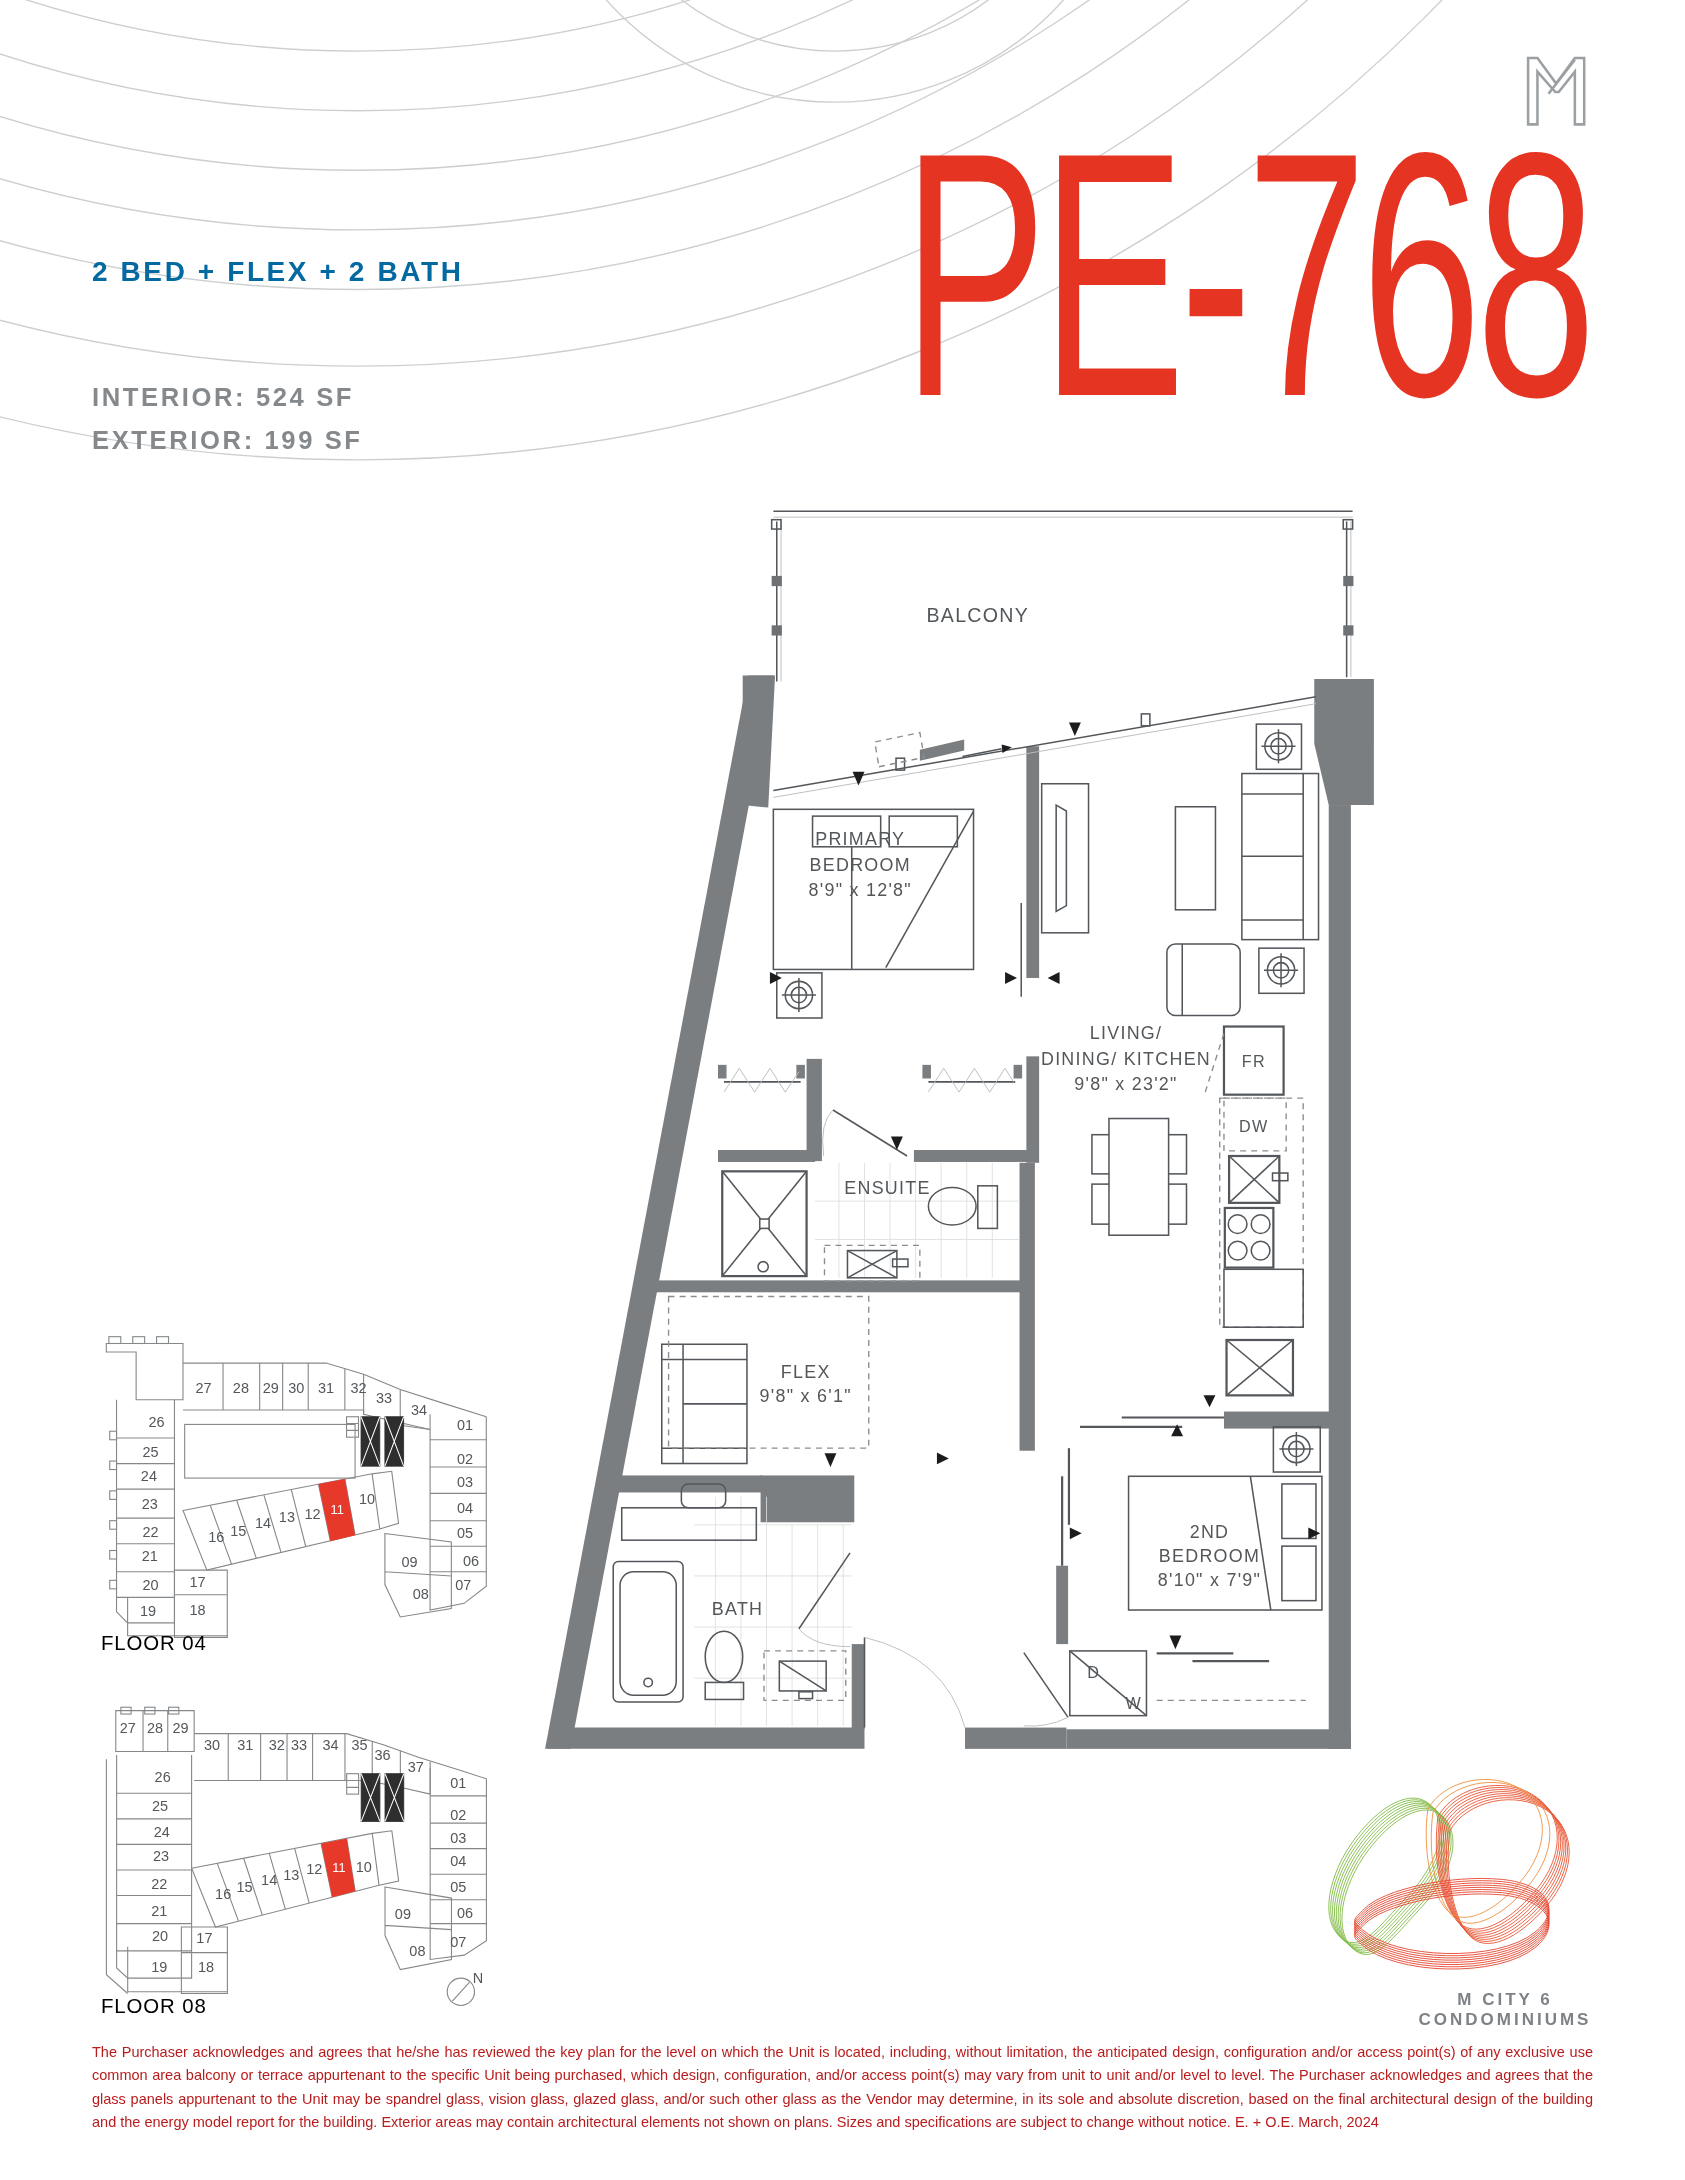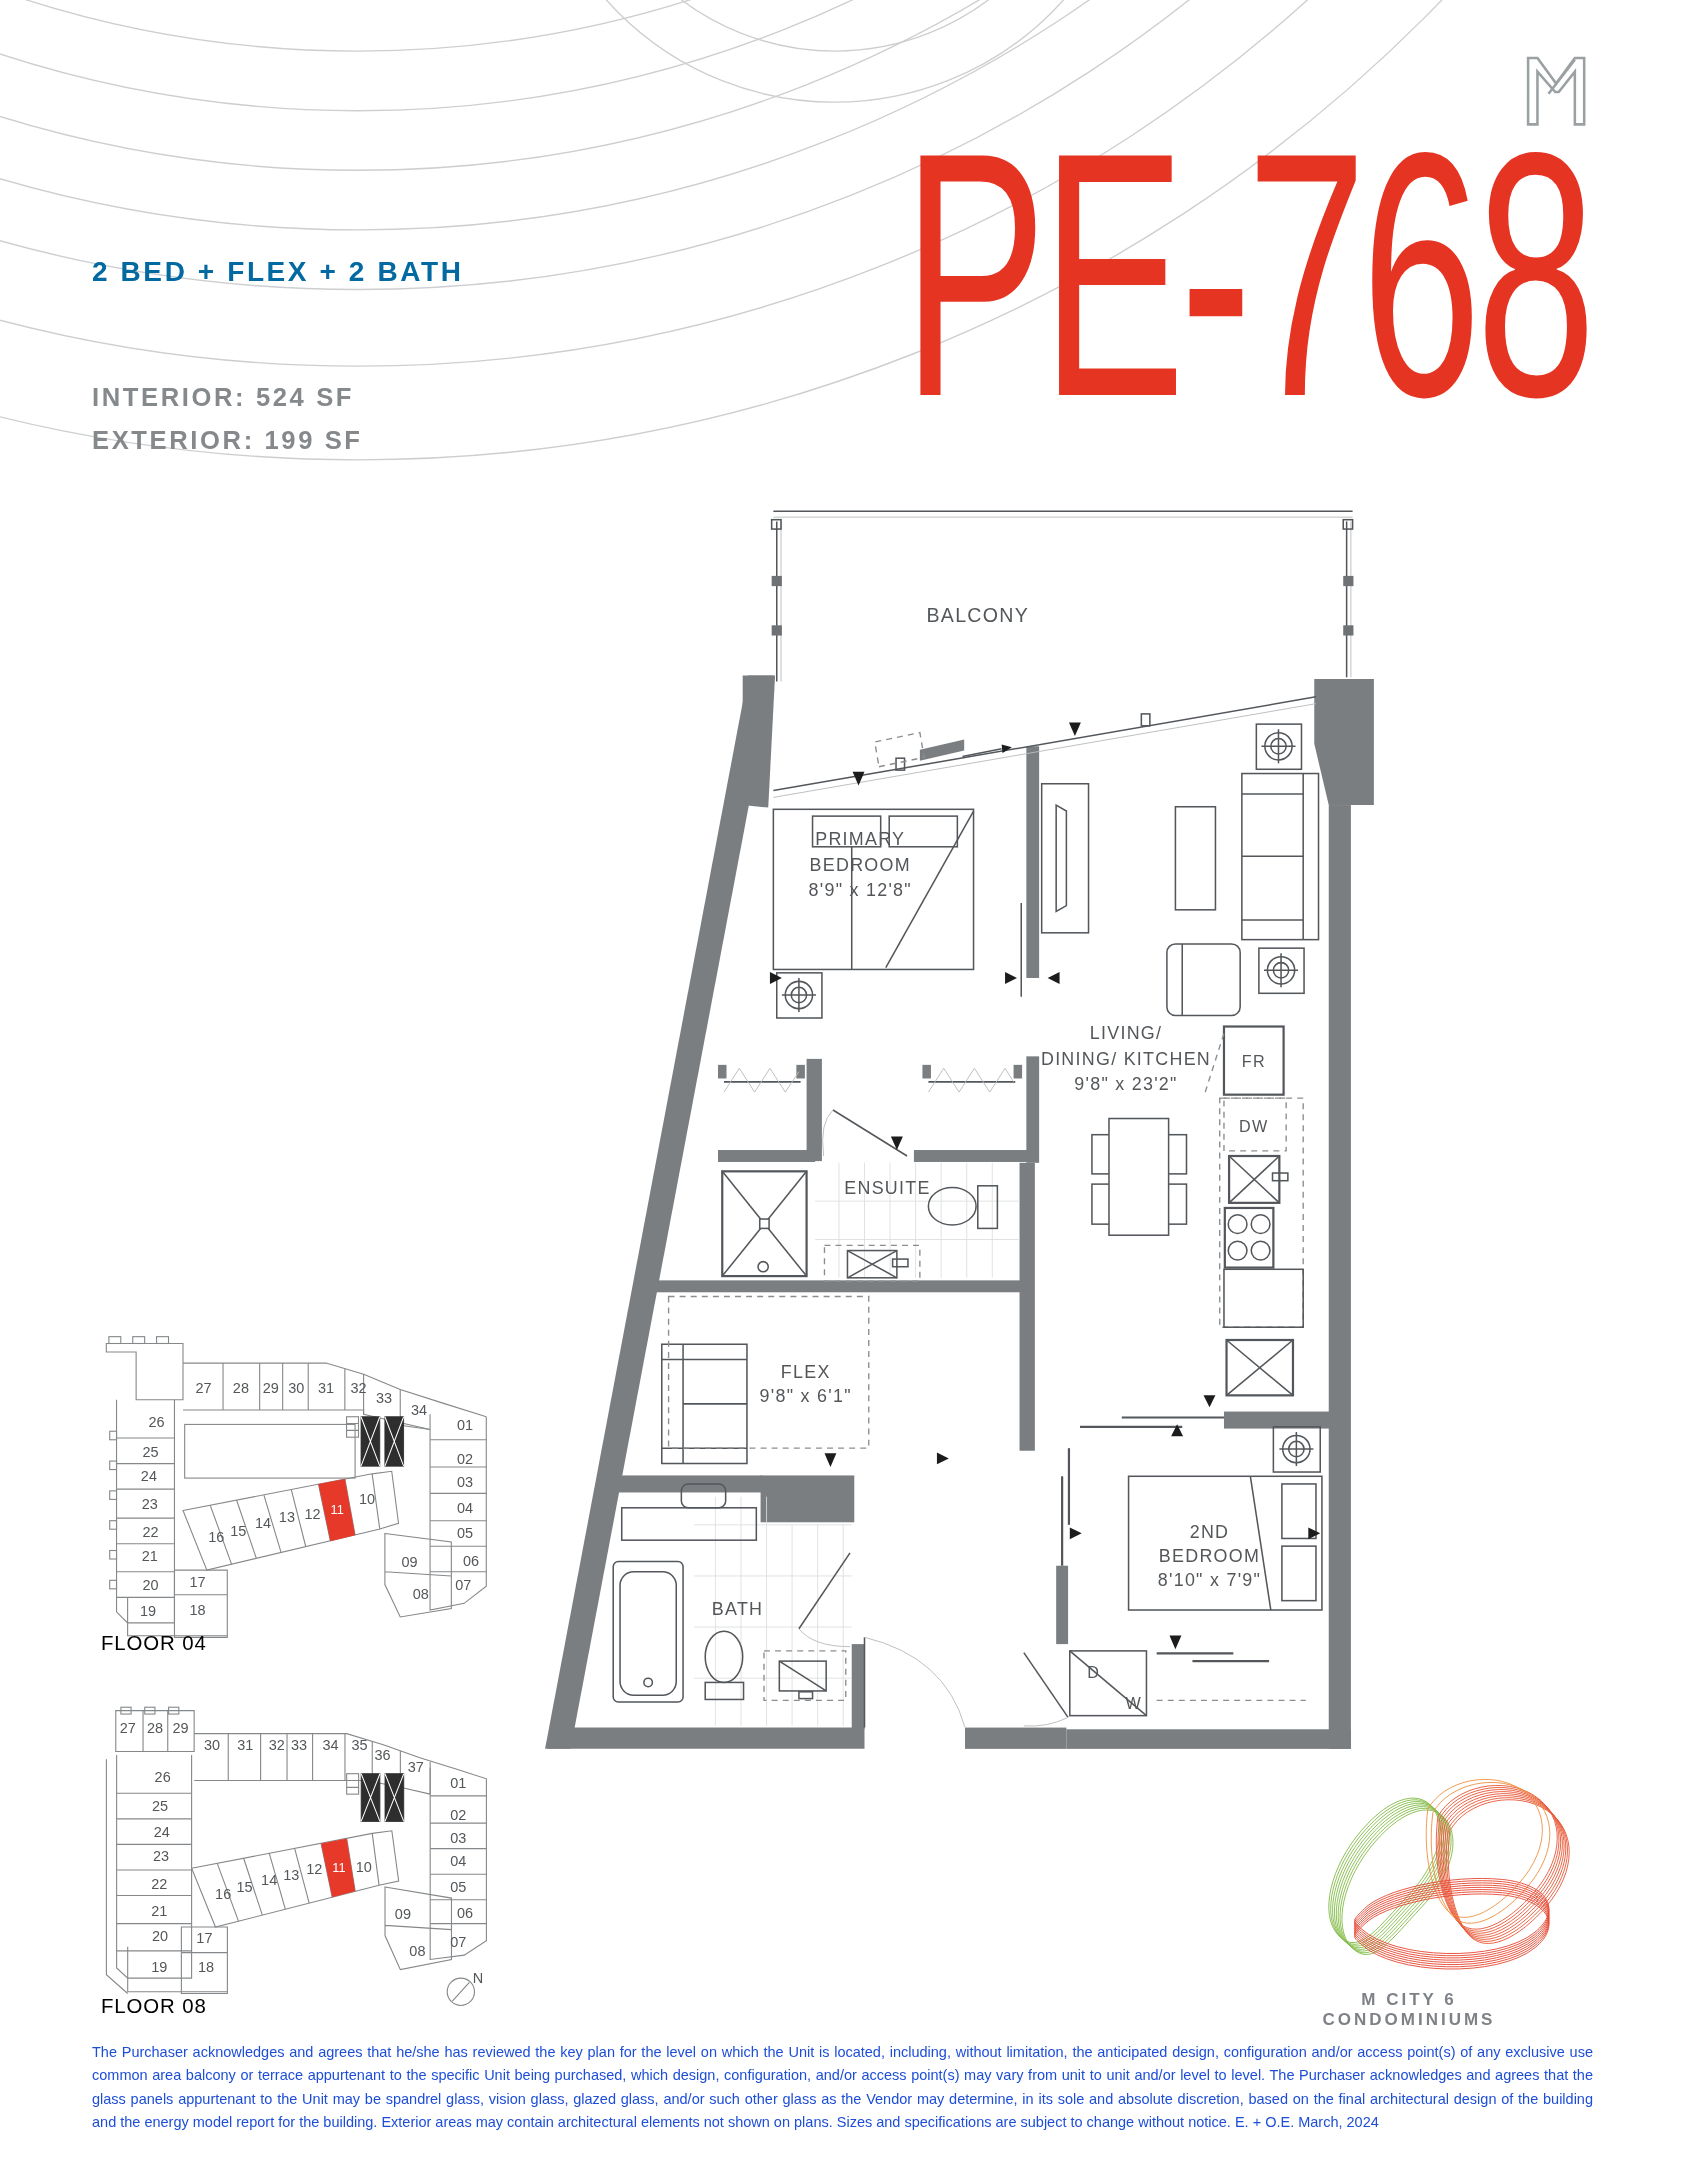--- a/index.html
+++ b/index.html
@@ -8,24 +8,24 @@
   .abs{position:absolute;}
   
   .unit-type{left:92px;top:256px;font-size:28px;font-weight:bold;letter-spacing:2.6px;color:#0369a1;}
   .sf-line{left:92px;font-size:25.6px;font-weight:bold;letter-spacing:2.6px;color:#85898c;}
   .sf-int{top:383px;} .sf-ext{top:426px;}
   .unit-title{right:95px;top:101px;font-size:348px;line-height:1;font-weight:100;
       color:var(--red,#e63423);letter-spacing:-8.5px;transform:scaleX(0.62);transform-origin:right top;
       font-family:"Liberation Sans",sans-serif;white-space:nowrap;}
   
   .floor-label{font-size:20.4px;color:#000000;letter-spacing:0.9px;}
-  .brand-text{left:1272px;top:1990px;width:274px;text-align:center;font-size:17px;
+  .brand-text{left:1368px;top:1990px;width:274px;text-align:center;font-size:17px;
       font-weight:bold;letter-spacing:3px;color:#7e8286;}
   .disclaimer{left:92px;top:2041px;width:1501px;font-size:14.5px;line-height:1.62;
-      color:#1d4ed8;text-align:justify;}
+      color:#b91c1c;text-align:justify;}
   
   svg{position:absolute;overflow:visible;}
   .walls *{fill:#7b7e81;stroke:none;}
   .thin{stroke:#53575b;stroke-width:1.8;fill:none;}
   .thick{stroke:#53575b;stroke-width:2.6;fill:none;}
   .lite{stroke:#b9bbbd;stroke-width:1.1;fill:none;}
   .tile{stroke:#dcddde;stroke-width:1;fill:none;}
   .dash{stroke:#8a8d90;stroke-width:1.6;fill:none;stroke-dasharray:7 6;}
   .arrow{fill:#1c1c1c;stroke:none;}
   .plan-label{font-family:"Liberation Sans",sans-serif;fill:#54575a;text-anchor:middle;letter-spacing:1.5px;}

